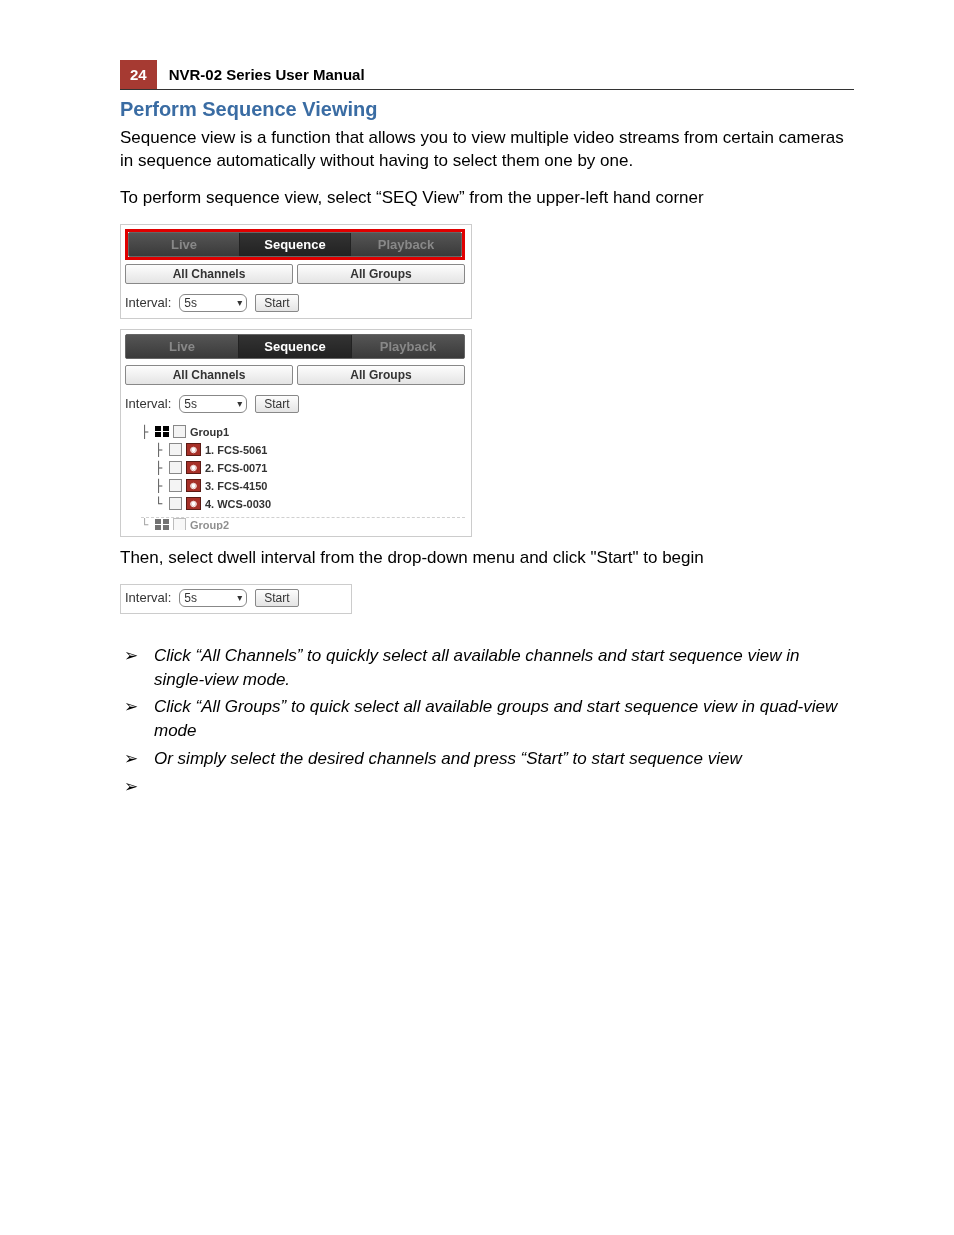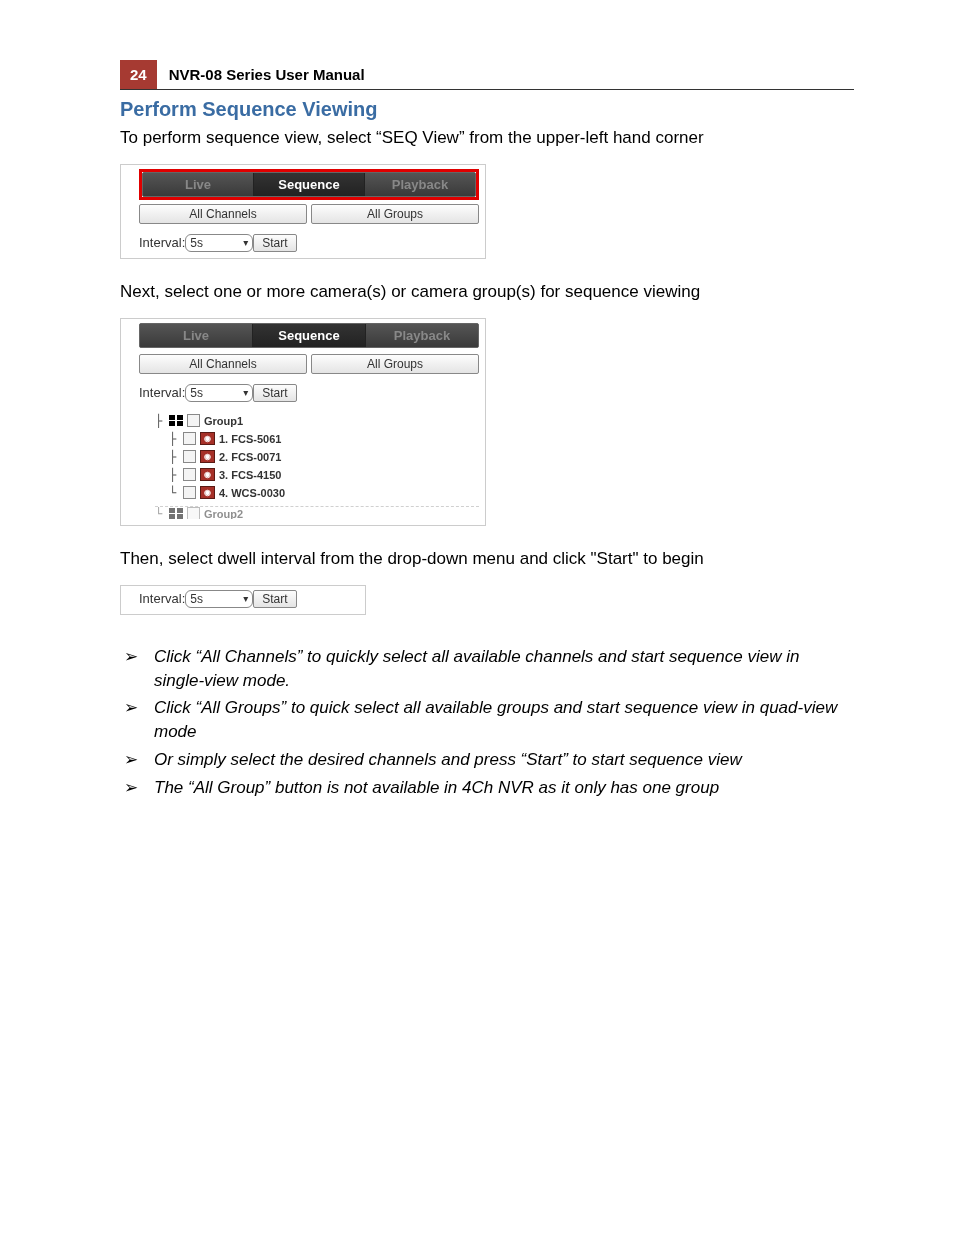--- a/index.html
+++ b/index.html
@@ -43,26 +43,26 @@
     margin: 8px 0 6px 0;
   }
   .body-text {
     font-size: 17px;
     line-height: 1.35;
     margin: 6px 0 14px 0;
   }
   
   .fig {
     border: 1px solid #ccc;
-    padding: 4px 6px 6px 18px;
+    padding: 4px 6px 6px 4px;
     width: 340px;
     background: #fff;
     font-family: Arial, sans-serif;
     color: #333;
-    margin-bottom: 22px;
+    margin-bottom: 10px;
   }
   .fig-small {
     width: 220px;
   }
   .tab-row {
     display: flex;
     border: 1px solid #666;
     background: #3a3a3a;
     border-radius: 2px;
     overflow: hidden;
@@ -85,33 +85,35 @@
   .tab:last-child { border-right: none; }
   .highlight-box {
     border: 3px solid #e00000;
     position: relative;
   }
   .highlight-box .tab-row { margin: 0; }
   .btn-row {
     display: flex;
     gap: 4px;
     margin: 4px 0;
+    font-weight: bold;
   }
   .wide-btn {
     flex: 1;
     font-size: 12px;
     padding: 2px 0;
     background: linear-gradient(#fdfdfd,#e4e4e4);
     border: 1px solid #888;
     border-radius: 2px;
     text-align: center;
   }
   .interval-row {
     display: flex;
     align-items: center;
+    gap: 8px;
     margin-top: 10px;
     font-size: 13px;
   }
   .select-box {
     display: flex;
     align-items: center;
     justify-content: space-between;
     border: 1px solid #888;
     background: #fff;
     padding: 1px 4px;
@@ -205,25 +207,26 @@
     font-style: normal;
   }
 </style>
 </head>
 <body>
 
 <div class="page">
 
   <div class="header-row">
     <div class="page-num">24</div>
-    <div class="doc-title">NVR-08 Series User Manual</div>
+    <div class="doc-title">NVR-02 Series User Manual</div>
   </div>
 
   <div class="section-title">Perform Sequence Viewing</div>
 
+  <div class="body-text">Sequence view is a function that allows you to view multiple video streams from certain cameras in sequence automatically without having to select them one by one.</div>
 
   <div class="body-text">To perform sequence view, select “SEQ View” from the upper-left hand corner</div>
 
   <div class="fig">
     <div class="highlight-box">
       <div class="tab-row">
         <div class="tab">Live</div>
         <div class="tab active">Sequence</div>
         <div class="tab">Playback</div>
       </div>
@@ -235,21 +238,20 @@
     <div class="interval-row">
       <span>Interval:</span>
       <div class="select-box">
         <span>5s</span>
         <span class="caret">▾</span>
       </div>
       <div class="small-btn">Start</div>
     </div>
   </div>
 
-  <div class="body-text">Next, select one or more camera(s) or camera group(s) for sequence viewing</div>
 
   <div class="fig">
     <div class="tab-row">
       <div class="tab">Live</div>
       <div class="tab active">Sequence</div>
       <div class="tab">Playback</div>
     </div>
     <div class="btn-row">
       <div class="wide-btn">All Channels</div>
       <div class="wide-btn">All Groups</div>
@@ -324,17 +326,16 @@
     <li>
         <span class="arrow">➢</span>
         <span>Click “All Groups” to quick select all available groups and start sequence view in quad-view mode</span>
       </li>
     <li>
         <span class="arrow">➢</span>
         <span>Or simply select the desired channels and press “Start” to start sequence view</span>
       </li>
     <li>
         <span class="arrow">➢</span>
-        <span>The “All Group” button is not available in 4Ch NVR as it only has one group</span>
       </li>
   </ul>
 
 </div>
 
 </body></html>

